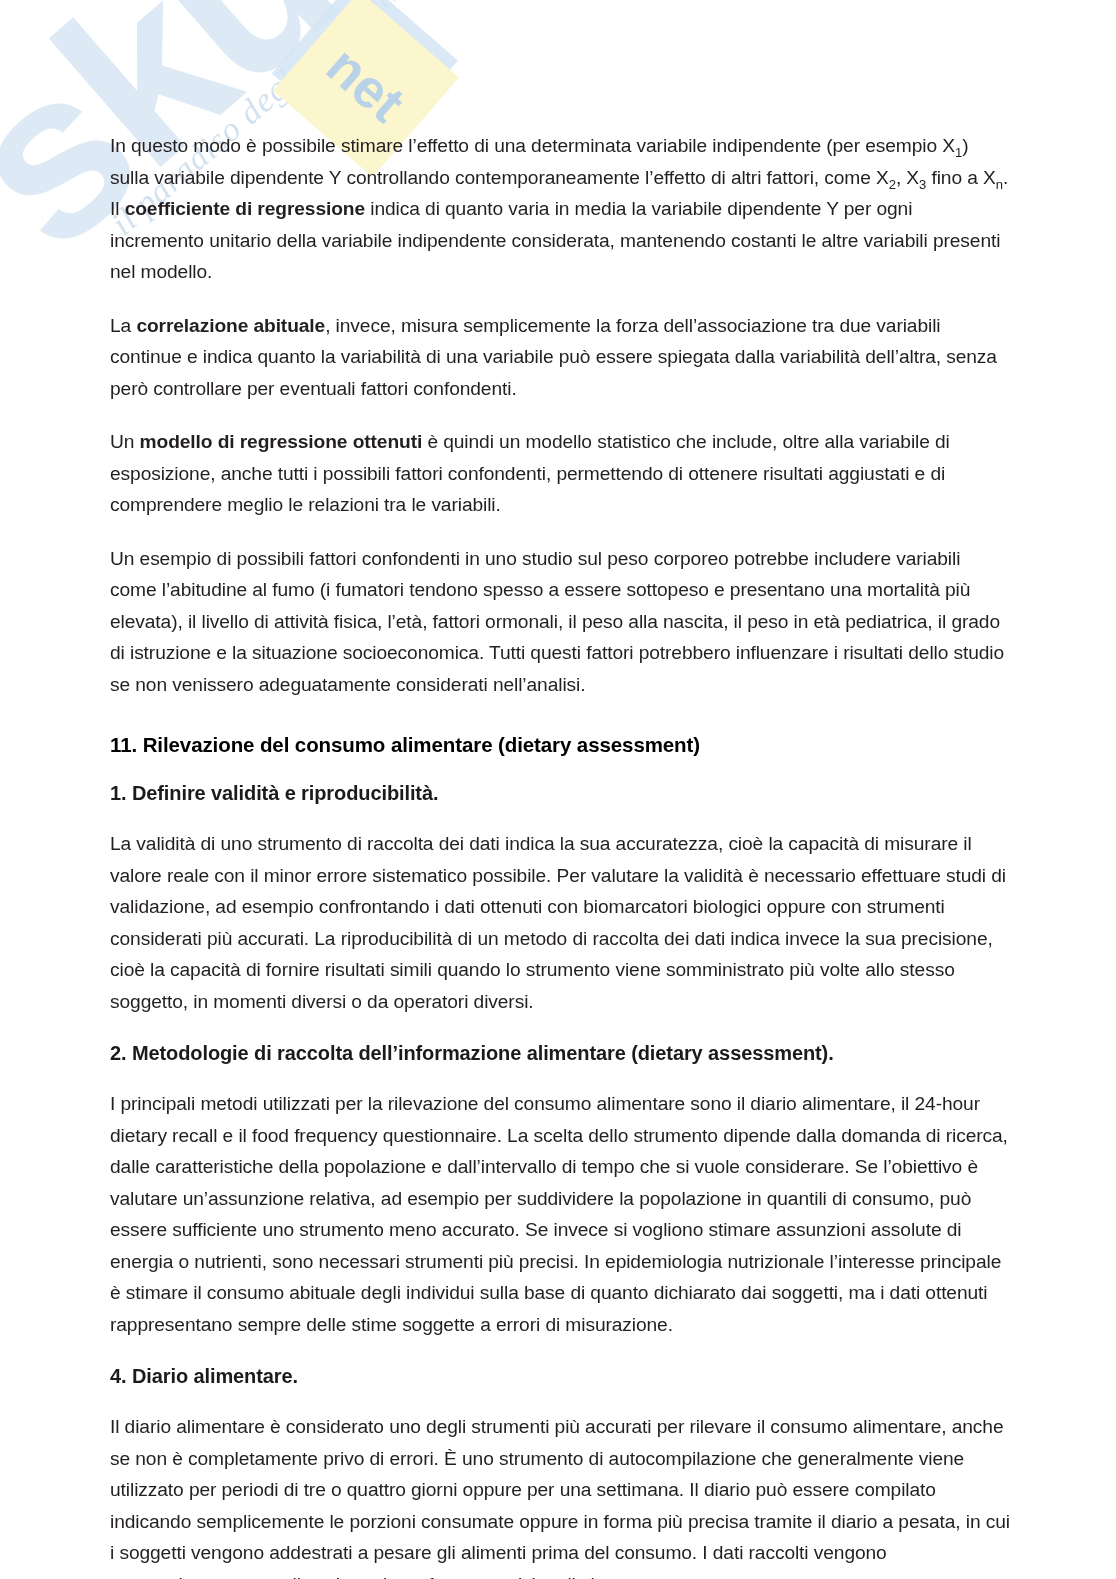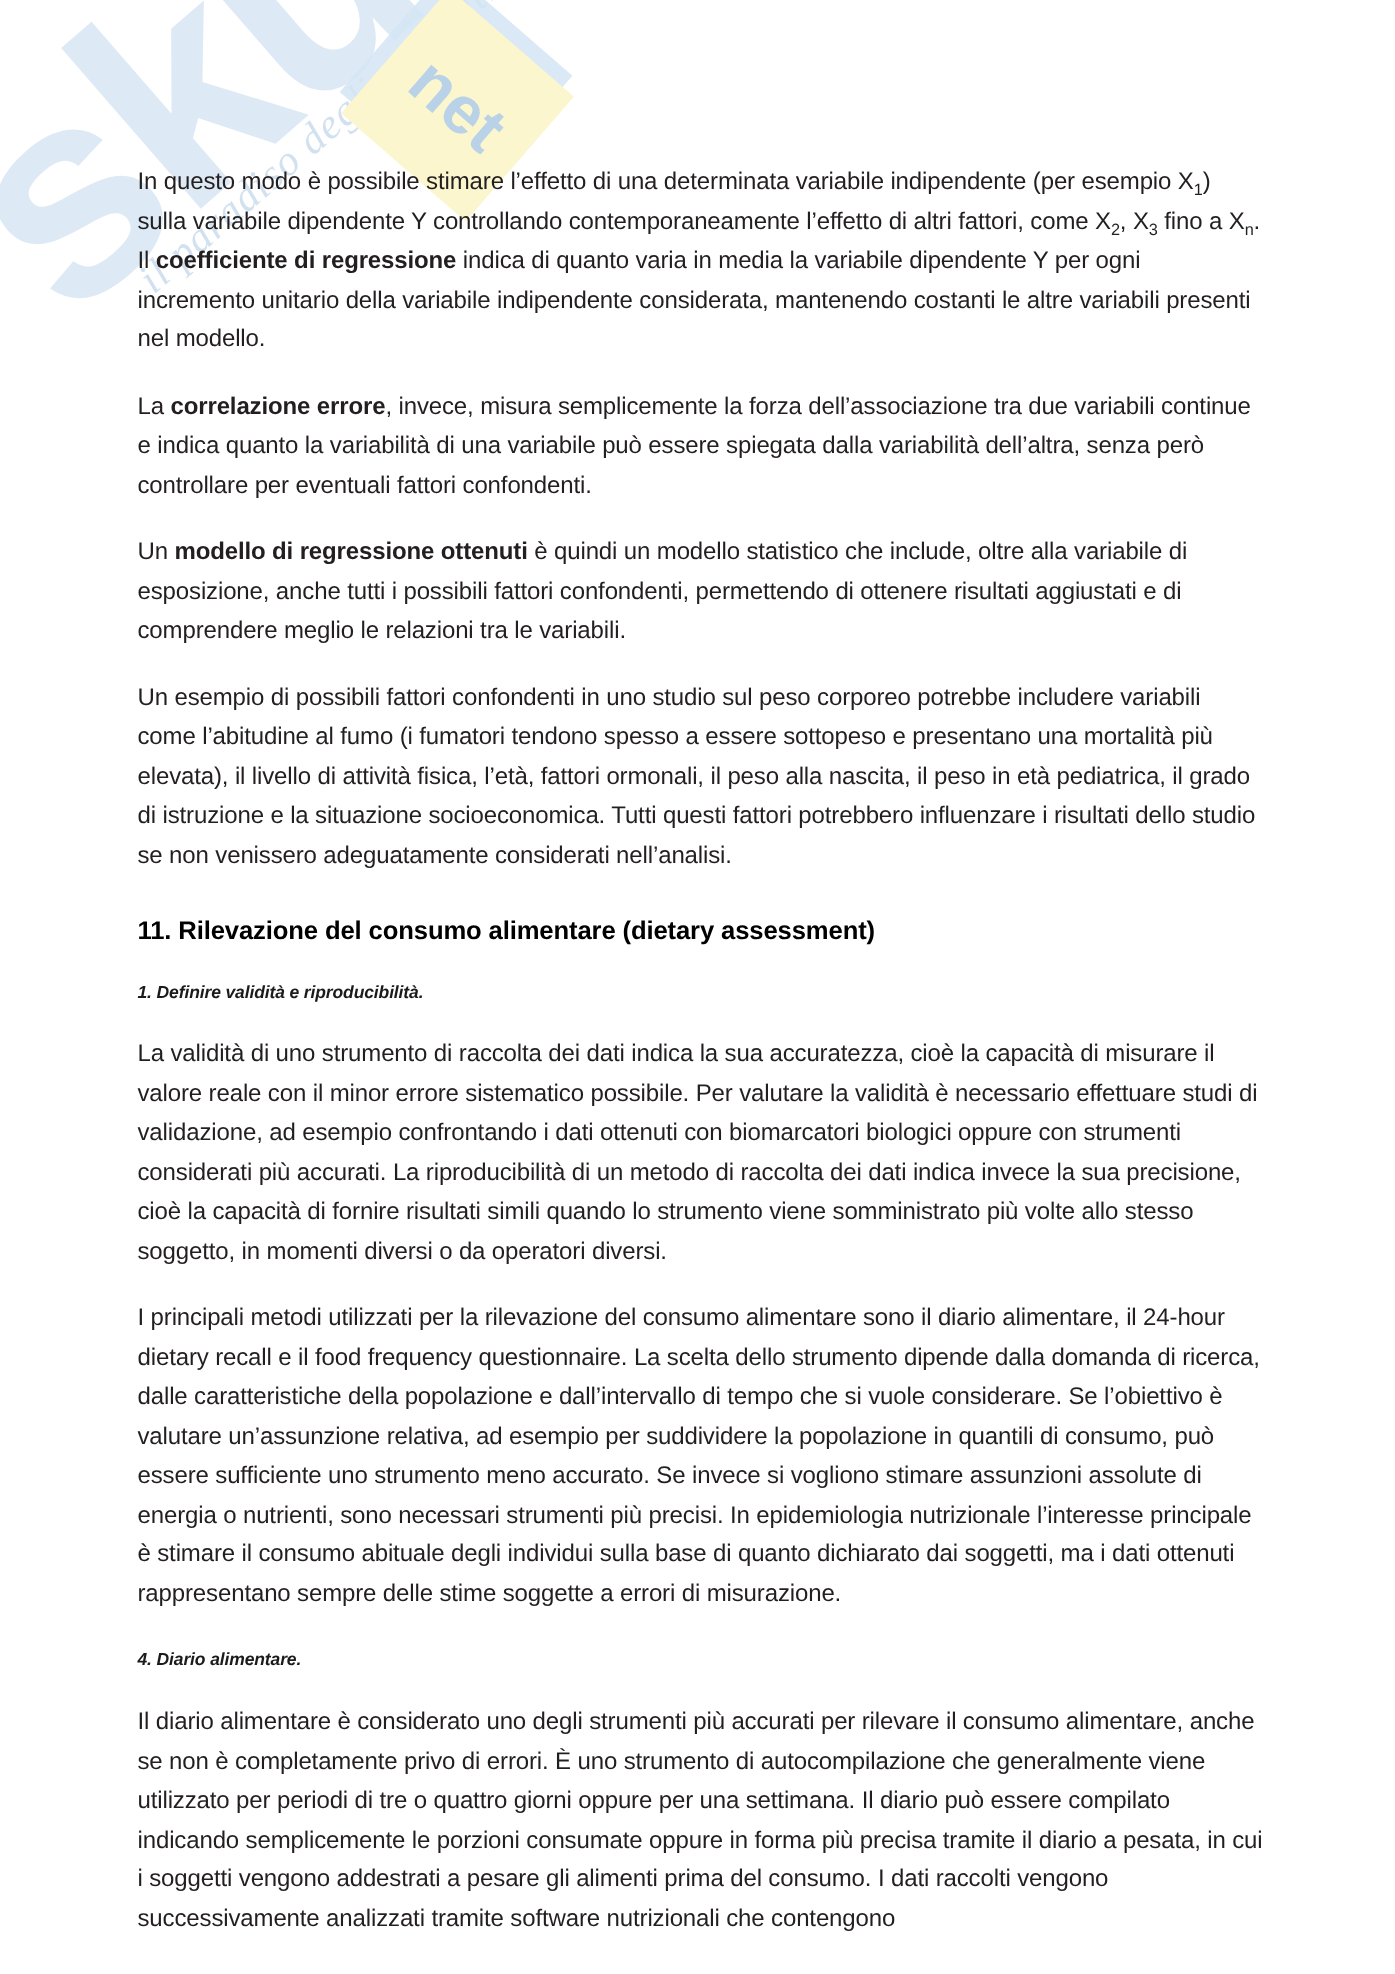--- a/index.html
+++ b/index.html
@@ -123,26 +123,25 @@
     margin: 30px 0 20px 0;
     font-size: 20.5px;
     line-height: 29px;
     font-weight: 700;
     color: #000000;
     letter-spacing: -0.1px;
   }
 
   h3.sub-heading {
     margin: 0 0 20px 0;
-    font-size: 14px;
+    font-size: 20px;
     line-height: 29px;
     font-weight: 700;
     color: #1b1b1b;
     letter-spacing: -0.1px;
-    font-style: italic;
   }
 
   b, strong { font-weight: 700; }
   sub { font-size: .68em; line-height: 0; }
 </style>
 </head>
 <body>
 
 <div class="page">
 
@@ -153,30 +152,31 @@
       <div class="wm-badge-blue"></div>
       <div class="wm-badge-yellow"></div>
       <div class="wm-badge-text">net</div>
     </div>
   </div>
 
   <div class="content">
 
     <p class="body"><span>In questo modo è possibile stimare l’effetto di una determinata variabile indipendente (per esempio X</span><sub>1</sub><span>) sulla variabile dipendente Y controllando contemporaneamente l’effetto di altri fattori, come X</span><sub>2</sub><span>, X</span><sub>3</sub><span> fino a X</span><sub>n</sub><span>. Il </span><b>coefficiente di regressione</b><span> indica di quanto varia in media la variabile dipendente Y per ogni incremento unitario della variabile indipendente considerata, mantenendo costanti le altre variabili presenti nel modello.</span></p>
 
-    <p class="body"><span>La </span><b>correlazione errore</b><span>, invece, misura semplicemente la forza dell’associazione tra due variabili continue e indica quanto la variabilità di una variabile può essere spiegata dalla variabilità dell’altra, senza però controllare per eventuali fattori confondenti.</span></p>
+    <p class="body"><span>La </span><b>correlazione abituale</b><span>, invece, misura semplicemente la forza dell’associazione tra due variabili continue e indica quanto la variabilità di una variabile può essere spiegata dalla variabilità dell’altra, senza però controllare per eventuali fattori confondenti.</span></p>
 
     <p class="body"><span>Un </span><b>modello di regressione ottenuti</b><span> è quindi un modello statistico che include, oltre alla variabile di esposizione, anche tutti i possibili fattori confondenti, permettendo di ottenere risultati aggiustati e di comprendere meglio le relazioni tra le variabili.</span></p>
 
     <p class="body">Un esempio di possibili fattori confondenti in uno studio sul peso corporeo potrebbe includere variabili come l’abitudine al fumo (i fumatori tendono spesso a essere sottopeso e presentano una mortalità più elevata), il livello di attività fisica, l’età, fattori ormonali, il peso alla nascita, il peso in età pediatrica, il grado di istruzione e la situazione socioeconomica. Tutti questi fattori potrebbero influenzare i risultati dello studio se non venissero adeguatamente considerati nell’analisi.</p>
 
     <h2 class="section-heading">11. Rilevazione del consumo alimentare (dietary assessment)</h2>
 
     <h3 class="sub-heading">1. Definire validità e riproducibilità.</h3>
     <p class="body">La validità di uno strumento di raccolta dei dati indica la sua accuratezza, cioè la capacità di misurare il valore reale con il minor errore sistematico possibile. Per valutare la validità è necessario effettuare studi di validazione, ad esempio confrontando i dati ottenuti con biomarcatori biologici oppure con strumenti considerati più accurati. La riproducibilità di un metodo di raccolta dei dati indica invece la sua precisione, cioè la capacità di fornire risultati simili quando lo strumento viene somministrato più volte allo stesso soggetto, in momenti diversi o da operatori diversi.</p>
 
+    <h3 class="sub-heading">2. Metodologie di raccolta dell’informazione alimentare (dietary assessment).</h3>
     <p class="body">I principali metodi utilizzati per la rilevazione del consumo alimentare sono il diario alimentare, il 24-hour dietary recall e il food frequency questionnaire. La scelta dello strumento dipende dalla domanda di ricerca, dalle caratteristiche della popolazione e dall’intervallo di tempo che si vuole considerare. Se l’obiettivo è valutare un’assunzione relativa, ad esempio per suddividere la popolazione in quantili di consumo, può essere sufficiente uno strumento meno accurato. Se invece si vogliono stimare assunzioni assolute di energia o nutrienti, sono necessari strumenti più precisi. In epidemiologia nutrizionale l’interesse principale è stimare il consumo abituale degli individui sulla base di quanto dichiarato dai soggetti, ma i dati ottenuti rappresentano sempre delle stime soggette a errori di misurazione.</p>
 
     <h3 class="sub-heading">4. Diario alimentare.</h3>
     <p class="body">Il diario alimentare è considerato uno degli strumenti più accurati per rilevare il consumo alimentare, anche se non è completamente privo di errori. È uno strumento di autocompilazione che generalmente viene utilizzato per periodi di tre o quattro giorni oppure per una settimana. Il diario può essere compilato indicando semplicemente le porzioni consumate oppure in forma più precisa tramite il diario a pesata, in cui i soggetti vengono addestrati a pesare gli alimenti prima del consumo. I dati raccolti vengono successivamente analizzati tramite software nutrizionali che contengono</p>
 
   </div>
 </div>
 
 </body></html>

